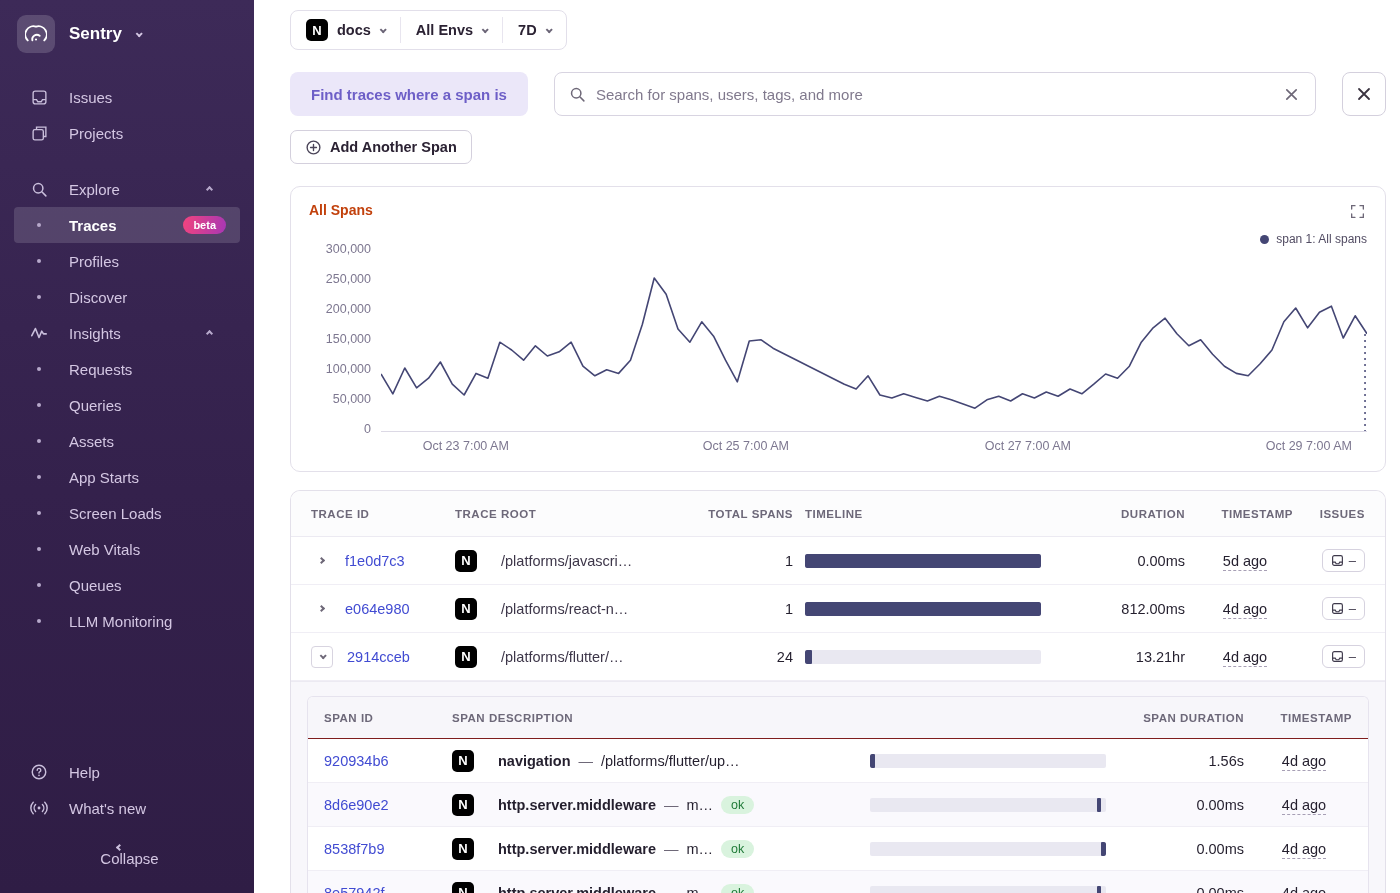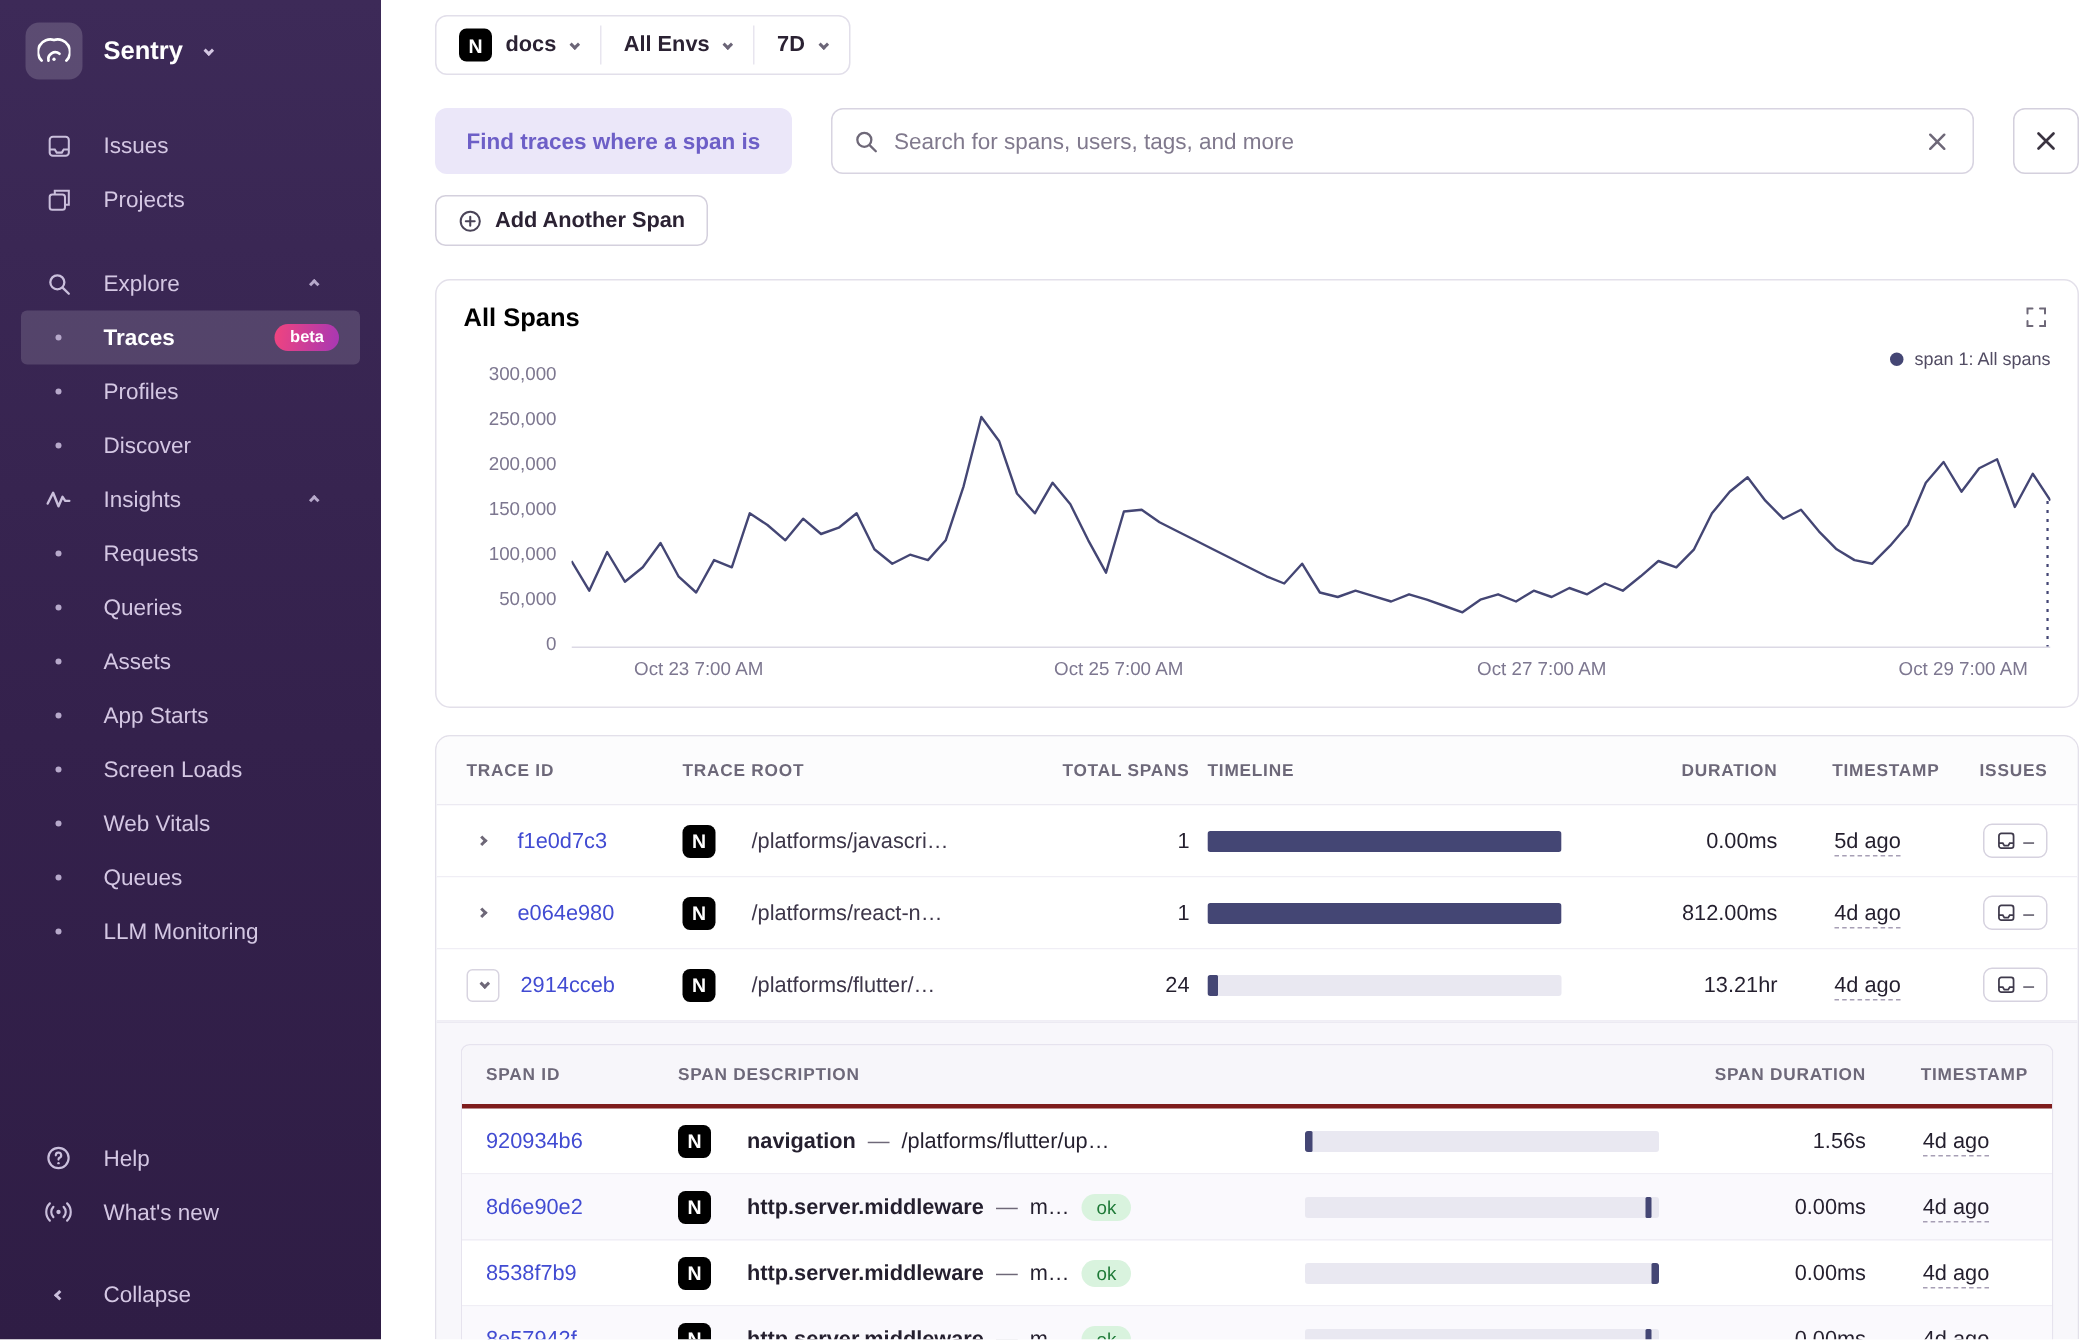--- a/index.html
+++ b/index.html
@@ -38,21 +38,21 @@
   .section-gap { height:20px; }
   .section-head .sec-chev { margin-left:auto; margin-right:18px; color:#b7a9cb; }
   .bullet { width:4px; height:4px; border-radius:50%; background:#b7a9cb; margin:0 28px 0 8px; }
   .nav-item.active { background:rgba(255,255,255,0.14); color:#fff; }
   .nav-item.active .nav-label { font-weight:600; }
   .beta-badge {
     margin-left:auto; margin-right:4px; font-size:11px; font-weight:700; color:#fff;
     background:linear-gradient(100deg,#f1447e,#a737b4); border-radius:10px; padding:3px 10px;
   }
   .nav-bottom { margin-top:auto; padding-bottom:12px; }
-  .nav-item.collapse { margin-top:19px; }
+  .nav-item.collapse { margin-top:19px;flex-direction:column; }
   .collapse-icon { width:20px; margin-right:20px; display:flex; justify-content:center; color:#cabfdc; }
 
   
   .main { flex:1; min-width:0; padding:10px 14px 0 36px; background:#fff; display:flex; flex-direction:column; }
 
   .topbar-row { margin-top:0; }
   .page-filter {
     display:inline-flex; align-items:stretch; height:40px; border:1px solid #e2dfea;
     border-radius:8px; background:#fff; overflow:hidden;
   }
@@ -93,21 +93,21 @@
   .add-btn {
     height:34px; display:inline-flex; align-items:center; gap:8px; padding:0 14px;
     border:1px solid #d4d0dd; border-radius:7px; background:#fff; font:inherit;
     font-size:14.5px; font-weight:700; color:#2b2233; cursor:pointer;
   }
   .add-btn svg { color:#4a4458; }
 
   
   .chart-card { margin-top:22px; border:1px solid #e3e0ea; border-radius:10px; padding:15px 18px 10px; }
   .chart-head { display:flex; justify-content:space-between; align-items:flex-start; }
-  .chart-title { font-size:17px; font-weight:700; color:#000000; }
+  .chart-title { font-size:14px; font-weight:700; color:#c2410c; }
   .chart-head-right { display:flex; flex-direction:column; align-items:flex-end; gap:8px; }
   .expand-btn { border:none; background:none; color:#6e6878; cursor:pointer; padding:2px; }
   .legend { display:flex; align-items:center; gap:7px; font-size:12px; color:#524c63; cursor:pointer; }
   .legend-dot { width:9px; height:9px; border-radius:50%; background:#444674; }
   .chart-body { display:flex; margin-top:2px; }
   .y-axis { width:72px; position:relative; height:186px; font-size:12.5px; color:#7d7790; }
   .y-axis .tick { position:absolute; right:10px; }
   .y-axis .tick:nth-child(1){ top:-6px; }
   .y-axis .tick:nth-child(2){ top:24px; }
   .y-axis .tick:nth-child(3){ top:54px; }
@@ -149,21 +149,21 @@
     padding:3px 8px; color:#3f3a4c; font-size:13px; cursor:pointer; background:#fff;
   }
 
   
   .expanded { background:#f8f7fb; border-top:1px solid #eceaf2; padding:14px 16px 0; }
   .span-table { background:#fff; border:1px solid #e6e3ee; border-bottom:none; border-radius:6px 6px 0 0; overflow:hidden; }
   .span-grid {
     display:grid; grid-template-columns:116px 34px 1fr 250px 112px 96px;
     column-gap:12px; align-items:center; padding:0 16px;
   }
-  .s-head { height:42px; background:#f7f6fa; border-bottom:3px solid #7f1d1d; }
+  .s-head { height:42px; background:#f7f6fa; border-bottom:1px solid #7f1d1d; }
   .s-row { height:44px; border-bottom:1px solid #f0eef5; }
   .s-row.alt { background:#faf9fd; }
   .desc-cell { display:flex; align-items:center; gap:8px; white-space:nowrap; overflow:hidden; }
   .op { font-weight:700; color:#241f2e; }
   .sep { color:#6e6878; }
   .desc { color:#241f2e; }
   .ok-badge {
     background:#d9f3de; color:#1f7a38; font-size:12.5px; border-radius:10px; padding:2px 10px; font-weight:400;
   }
   .span2 { grid-column:2 / 4; }

